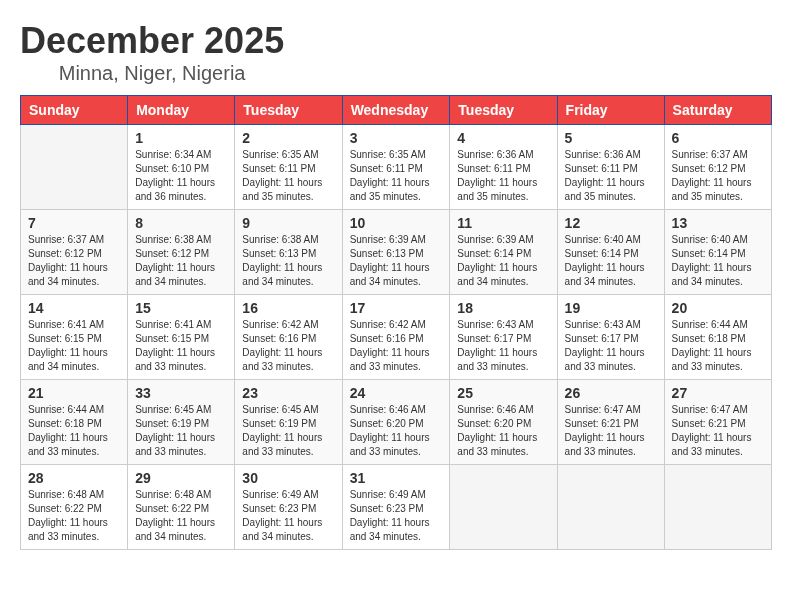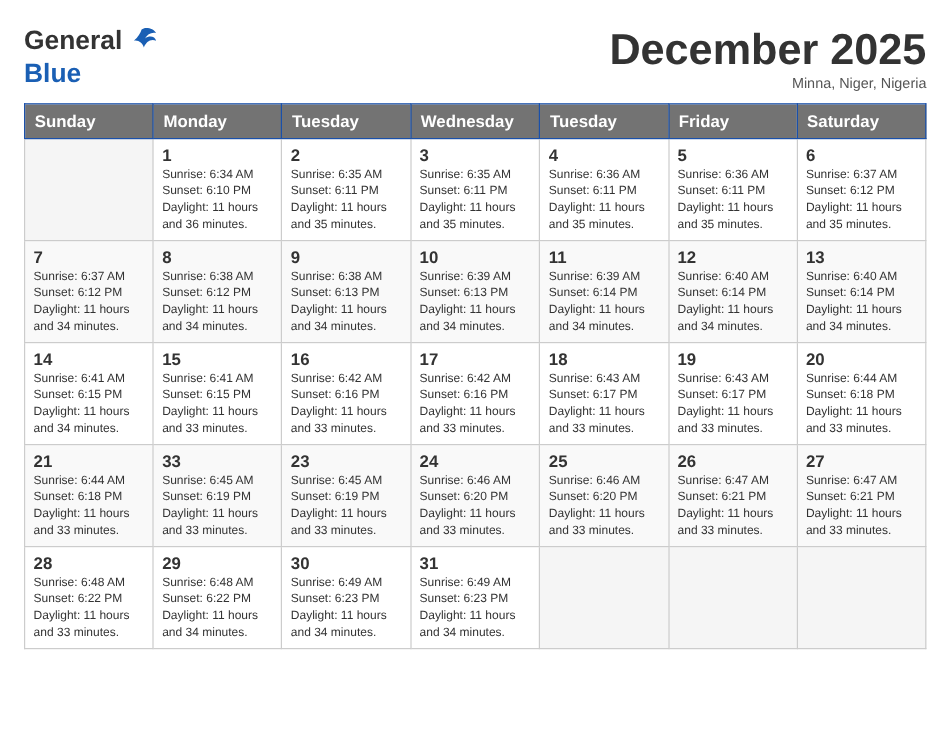--- a/index.html
+++ b/index.html
@@ -29,30 +29,31 @@
     }
     .title-block {
       text-align: right;
     }
     .month-title {
       font-size: 36px;
       font-weight: bold;
       color: #333;
     }
     .location-title {
-      font-size: 12px;
+      font-size: 20px;
       color: #555;
+      text-align: center;
     }
     .calendar {
       width: 100%;
       border-collapse: collapse;
       border: 1px solid #ccc;
     }
     .calendar th {
-      background-color: #737373;
+      background-color: #ef4444;
       color: #fff;
       text-align: left;
       padding: 6px 8px;
       font-size: 14px;
       border: 1px solid #1a50aa;
     }
     .calendar td {
       vertical-align: top;
       padding: 5px 7px;
       border: 1px solid #ccc;
@@ -78,31 +79,20 @@
       line-height: 1.4;
     }
     .empty-cell {
       background: #f5f5f5 !important;
     }
   </style>
 </head>
 <body>
 
 <div class="header">
-  <div class="logo">
-    <div>
-      <div style="display:flex; align-items:center;">
-        <span class="logo-general" style="font-size:22px;font-weight:bold;">General</span>
-        <svg class="logo-icon" viewBox="0 0 30 30" xmlns="http://www.w3.org/2000/svg">
-          <path d="M15 5 C18 2, 26 4, 28 8 C24 7, 20 9, 18 13 C22 10, 27 11, 28 15 C23 13, 19 16, 17 21 C16 17, 12 14, 8 15 C12 12, 14 8, 15 5Z" fill="#1a5fb4"></path>
-        </svg>
-      </div>
-      <div class="logo-blue" style="font-size:22px;font-weight:bold;color:#1a5fb4;">Blue</div>
-    </div>
-  </div>
   <div class="title-block">
     <div class="month-title">December 2025</div>
     <div class="location-title">Minna, Niger, Nigeria</div>
   </div>
 </div>
 
 <table class="calendar">
   <thead>
     <tr>
     <th>Sunday</th>

